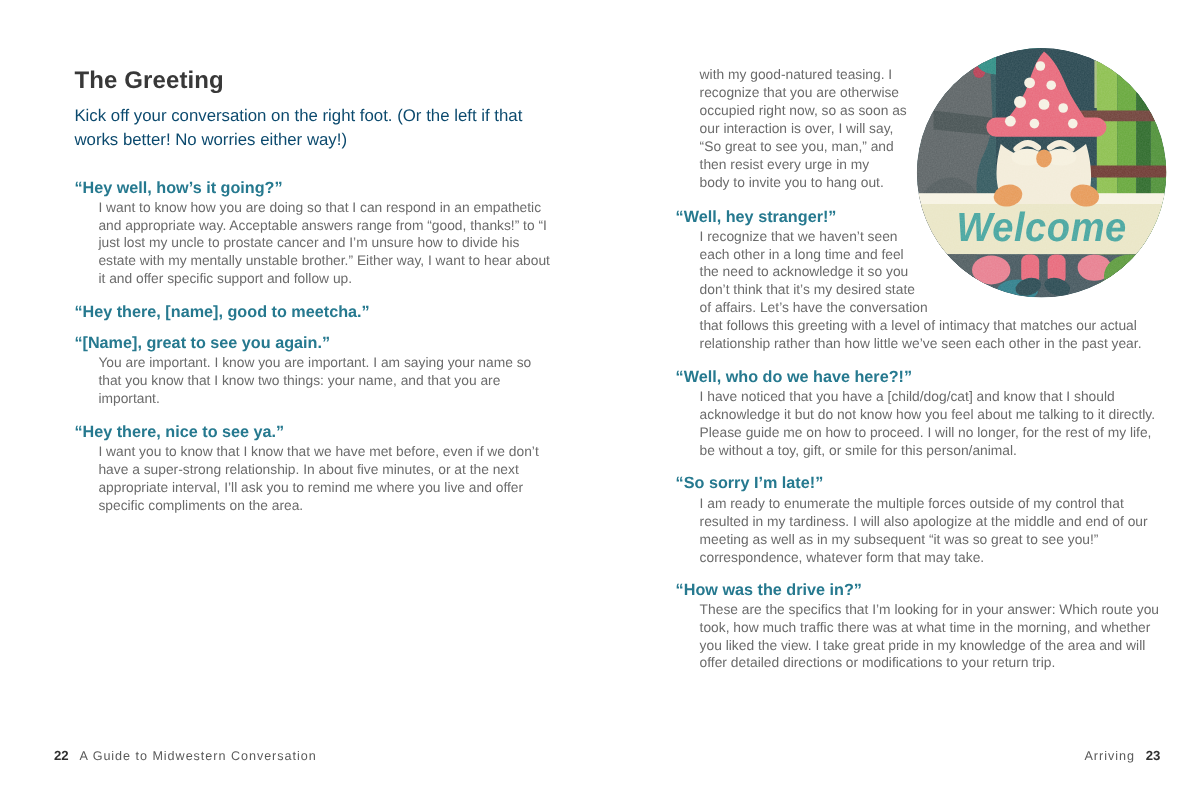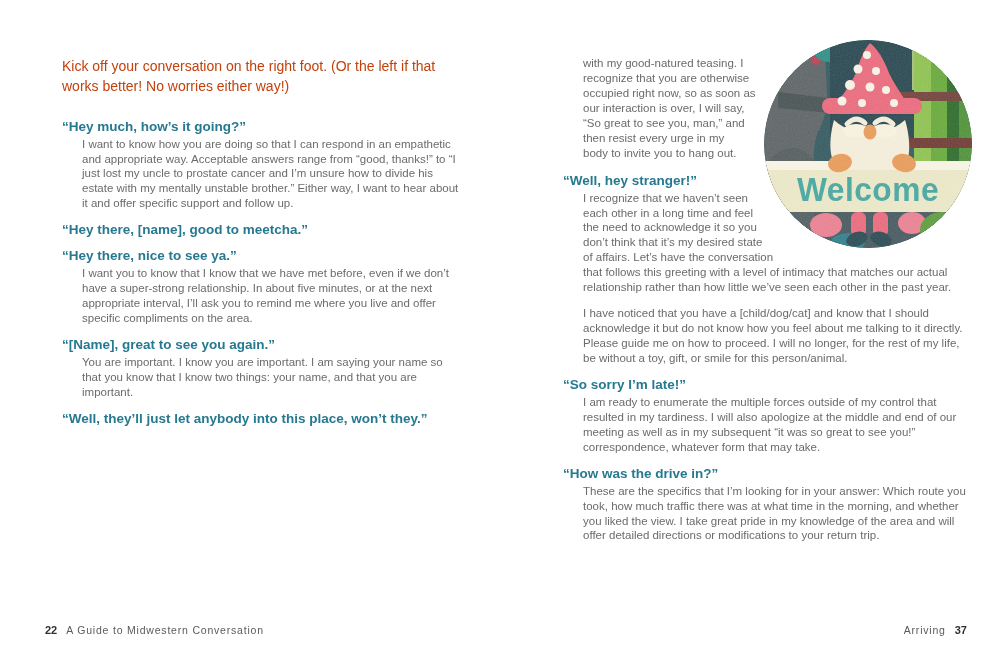--- a/index.html
+++ b/index.html
@@ -6,67 +6,67 @@
   body{
     width:1000px;height:667px;background:#ffffff;position:relative;
     font-family:"Liberation Sans", sans-serif;overflow:hidden;
     -webkit-font-smoothing:antialiased;
   }
   .page{position:absolute;top:56px;}
   .left-page{left:62px;width:400px;}
   .right-page{left:563px;width:403px;}
 
   .title{font-size:20px;font-weight:700;color:#383838;margin:0 0 7px 0;letter-spacing:.1px;}
-  .subtitle{font-size:14px;line-height:1.45;color:#c2410c;margin:0 0 22px 0;max-width:392px;}
+  .subtitle{font-size:14px;line-height:1.45;color:#0c4a6e;margin:0 0 22px 0;max-width:392px;}
 
   .entry{margin-bottom:11px;}
   .phrase{font-size:13.5px;font-weight:700;color:#26798f;margin:0 0 3px 0;white-space:nowrap;}
   .meaning{font-size:11.5px;line-height:1.3;color:#6b6b6b;margin:0 0 0 20px;}
   .continuation{margin-bottom:12px;}
 
   .photo-float{
     float:right;width:208px;height:208px;
     margin:-16px -6px 10px 14px;
     shape-outside:circle(50%);shape-margin:10px;
-    border-radius:50%;overflow:hidden;
+    border-radius:50%;overflow:hidden;font-style:italic;
   }
   .photo-float svg{display:block;width:208px;height:208px;}
 
   .footer{position:absolute;top:624px;font-size:10.5px;letter-spacing:.8px;color:#5a5a5a;}
   .footer-left{left:32px;}
   .footer-right{right:33px;}
   .page-num{font-weight:700;color:#303030;font-size:11px;letter-spacing:0;}
   .footer-left .page-num{margin-right:9px;margin-left:13px;}
   .footer-right .page-num{margin-left:9px;}
 </style>
 </head>
 <body>
 
 <div>
 
   <div class="page left-page">
+    <h1 class="title">The Greeting</h1>
     <p class="subtitle">Kick off your conversation on the right foot. (Or the left if that works better! No worries either way!)</p>
 
     <div class="entry">
-      <h3 class="phrase">“Hey much, how’s it going?”</h3>
+      <h3 class="phrase">“Hey well, how’s it going?”</h3>
       <p class="meaning">I want to know how you are doing so that I can respond in an empathetic and appropriate way. Acceptable answers range from “good, thanks!” to “I just lost my uncle to prostate cancer and I’m unsure how to divide his estate with my mentally unstable brother.” Either way, I want to hear about it and offer specific support and follow up.</p>
     </div>
     <div class="entry">
       <h3 class="phrase">“Hey there, [name], good to meetcha.”</h3>
     </div>
     <div class="entry">
+      <h3 class="phrase">“[Name], great to see you again.”</h3>
+      <p class="meaning">You are important. I know you are important. I am saying your name so that you know that I know two things: your name, and that you are important.</p>
+    </div>
+    <div class="entry">
       <h3 class="phrase">“Hey there, nice to see ya.”</h3>
       <p class="meaning">I want you to know that I know that we have met before, even if we don’t have a super-strong relationship. In about five minutes, or at the next appropriate interval, I’ll ask you to remind me where you live and offer specific compliments on the area.</p>
     </div>
     <div class="entry">
-      <h3 class="phrase">“[Name], great to see you again.”</h3>
-      <p class="meaning">You are important. I know you are important. I am saying your name so that you know that I know two things: your name, and that you are important.</p>
-    </div>
-    <div class="entry">
-      <h3 class="phrase">“Well, they’ll just let anybody into this place, won’t they.”</h3>
     </div>
   </div>
 
   <div class="page right-page">
 
     <div class="photo-float">
       <svg viewBox="0 0 208 208" aria-hidden="true">
         <defs>
           <clipPath id="circ">
               <circle cx="104" cy="104" r="104"></circle>
@@ -152,32 +152,33 @@
       </svg>
     </div>
 
     <p class="meaning continuation">with my good-natured teasing. I recognize that you are otherwise occupied right now, so as soon as our interaction is over, I will say, “So great to see you, man,” and then resist every urge in my body to invite you to hang out.</p>
 
     <div class="entry">
       <h3 class="phrase">“Well, hey stranger!”</h3>
       <p class="meaning">I recognize that we haven’t seen each other in a long time and feel the need to acknowledge it so you don’t think that it’s my desired state of affairs. Let’s have the conversation that follows this greeting with a level of intimacy that matches our actual relationship rather than how little we’ve seen each other in the past year.</p>
     </div>
     <div class="entry">
+      <h3 class="phrase">“Well, who do we have here?!”</h3>
       <p class="meaning">I have noticed that you have a [child/dog/cat] and know that I should acknowledge it but do not know how you feel about me talking to it directly. Please guide me on how to proceed. I will no longer, for the rest of my life, be without a toy, gift, or smile for this person/animal.</p>
     </div>
     <div class="entry">
       <h3 class="phrase">“So sorry I’m late!”</h3>
       <p class="meaning">I am ready to enumerate the multiple forces outside of my control that resulted in my tardiness. I will also apologize at the middle and end of our meeting as well as in my subsequent “it was so great to see you!” correspondence, whatever form that may take.</p>
     </div>
     <div class="entry">
       <h3 class="phrase">“How was the drive in?”</h3>
       <p class="meaning">These are the specifics that I’m looking for in your answer: Which route you took, how much traffic there was at what time in the morning, and whether you liked the view. I take great pride in my knowledge of the area and will offer detailed directions or modifications to your return trip.</p>
     </div>
   </div>
 
   <div class="footer footer-left">
     <span class="page-num">22</span><span>A Guide to Midwestern Conversation</span>
   </div>
   <div class="footer footer-right">
-    <span>Arriving</span><span class="page-num">37</span>
+    <span>Arriving</span><span class="page-num">23</span>
   </div>
 
 </div>
 
 </body></html>

